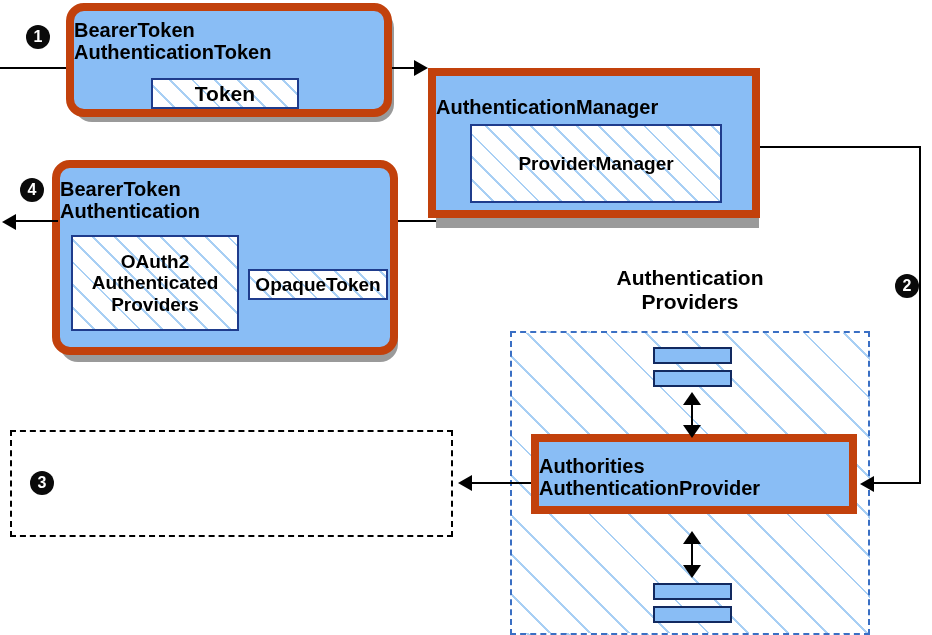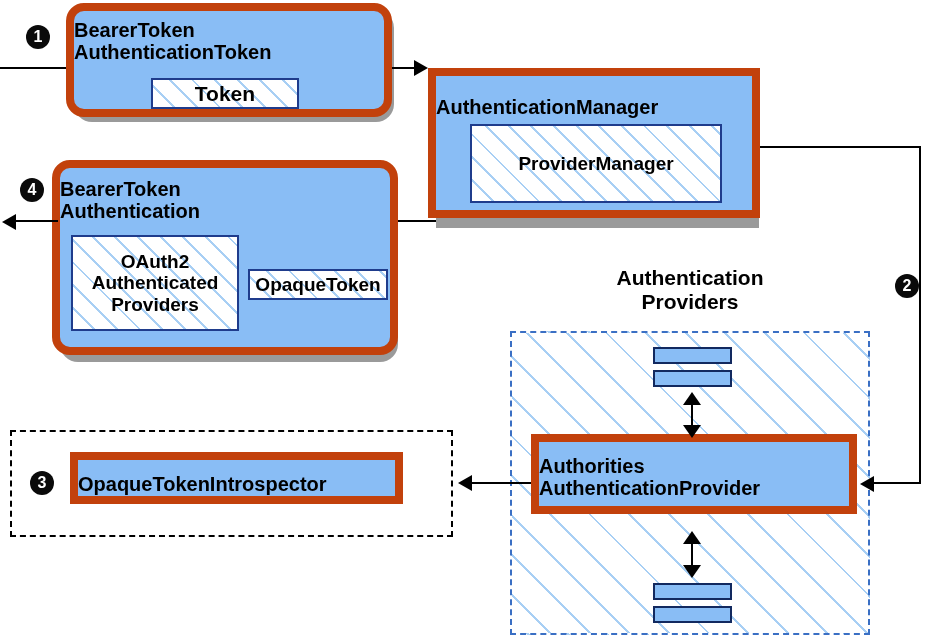--- a/index.html
+++ b/index.html
@@ -242,17 +242,14 @@
   <div class="stackbar" style="left:653px; top:606px; width:79px; height:17px;"></div>
 
   <div class="line hline" style="left:472px; top:482px; width:59px;"></div>
   <div class="arrow arrow-left" style="left:458px; top:475px;"></div>
 
   <div class="dashed-container-black" style="left:10px; top:430px; width:443px; height:107px;"></div>
   <div class="badge" style="left:30px; top:471px;">3</div>
 
   <div class="node-shadow light" style="left:58px; top:462px; width:336px; height:58px;"></div>
   <div class="node-shadow" style="left:64px; top:457px; width:336px; height:55px;"></div>
-  <div class="node" style="left:70px; top:452px; width:333px; height:52px; font-size:20px; padding-top:13px;">
-    <span class="node-title">OpaqueTokenIntrospector</span>
-  </div>
 
 </div>
 
 </body></html>

